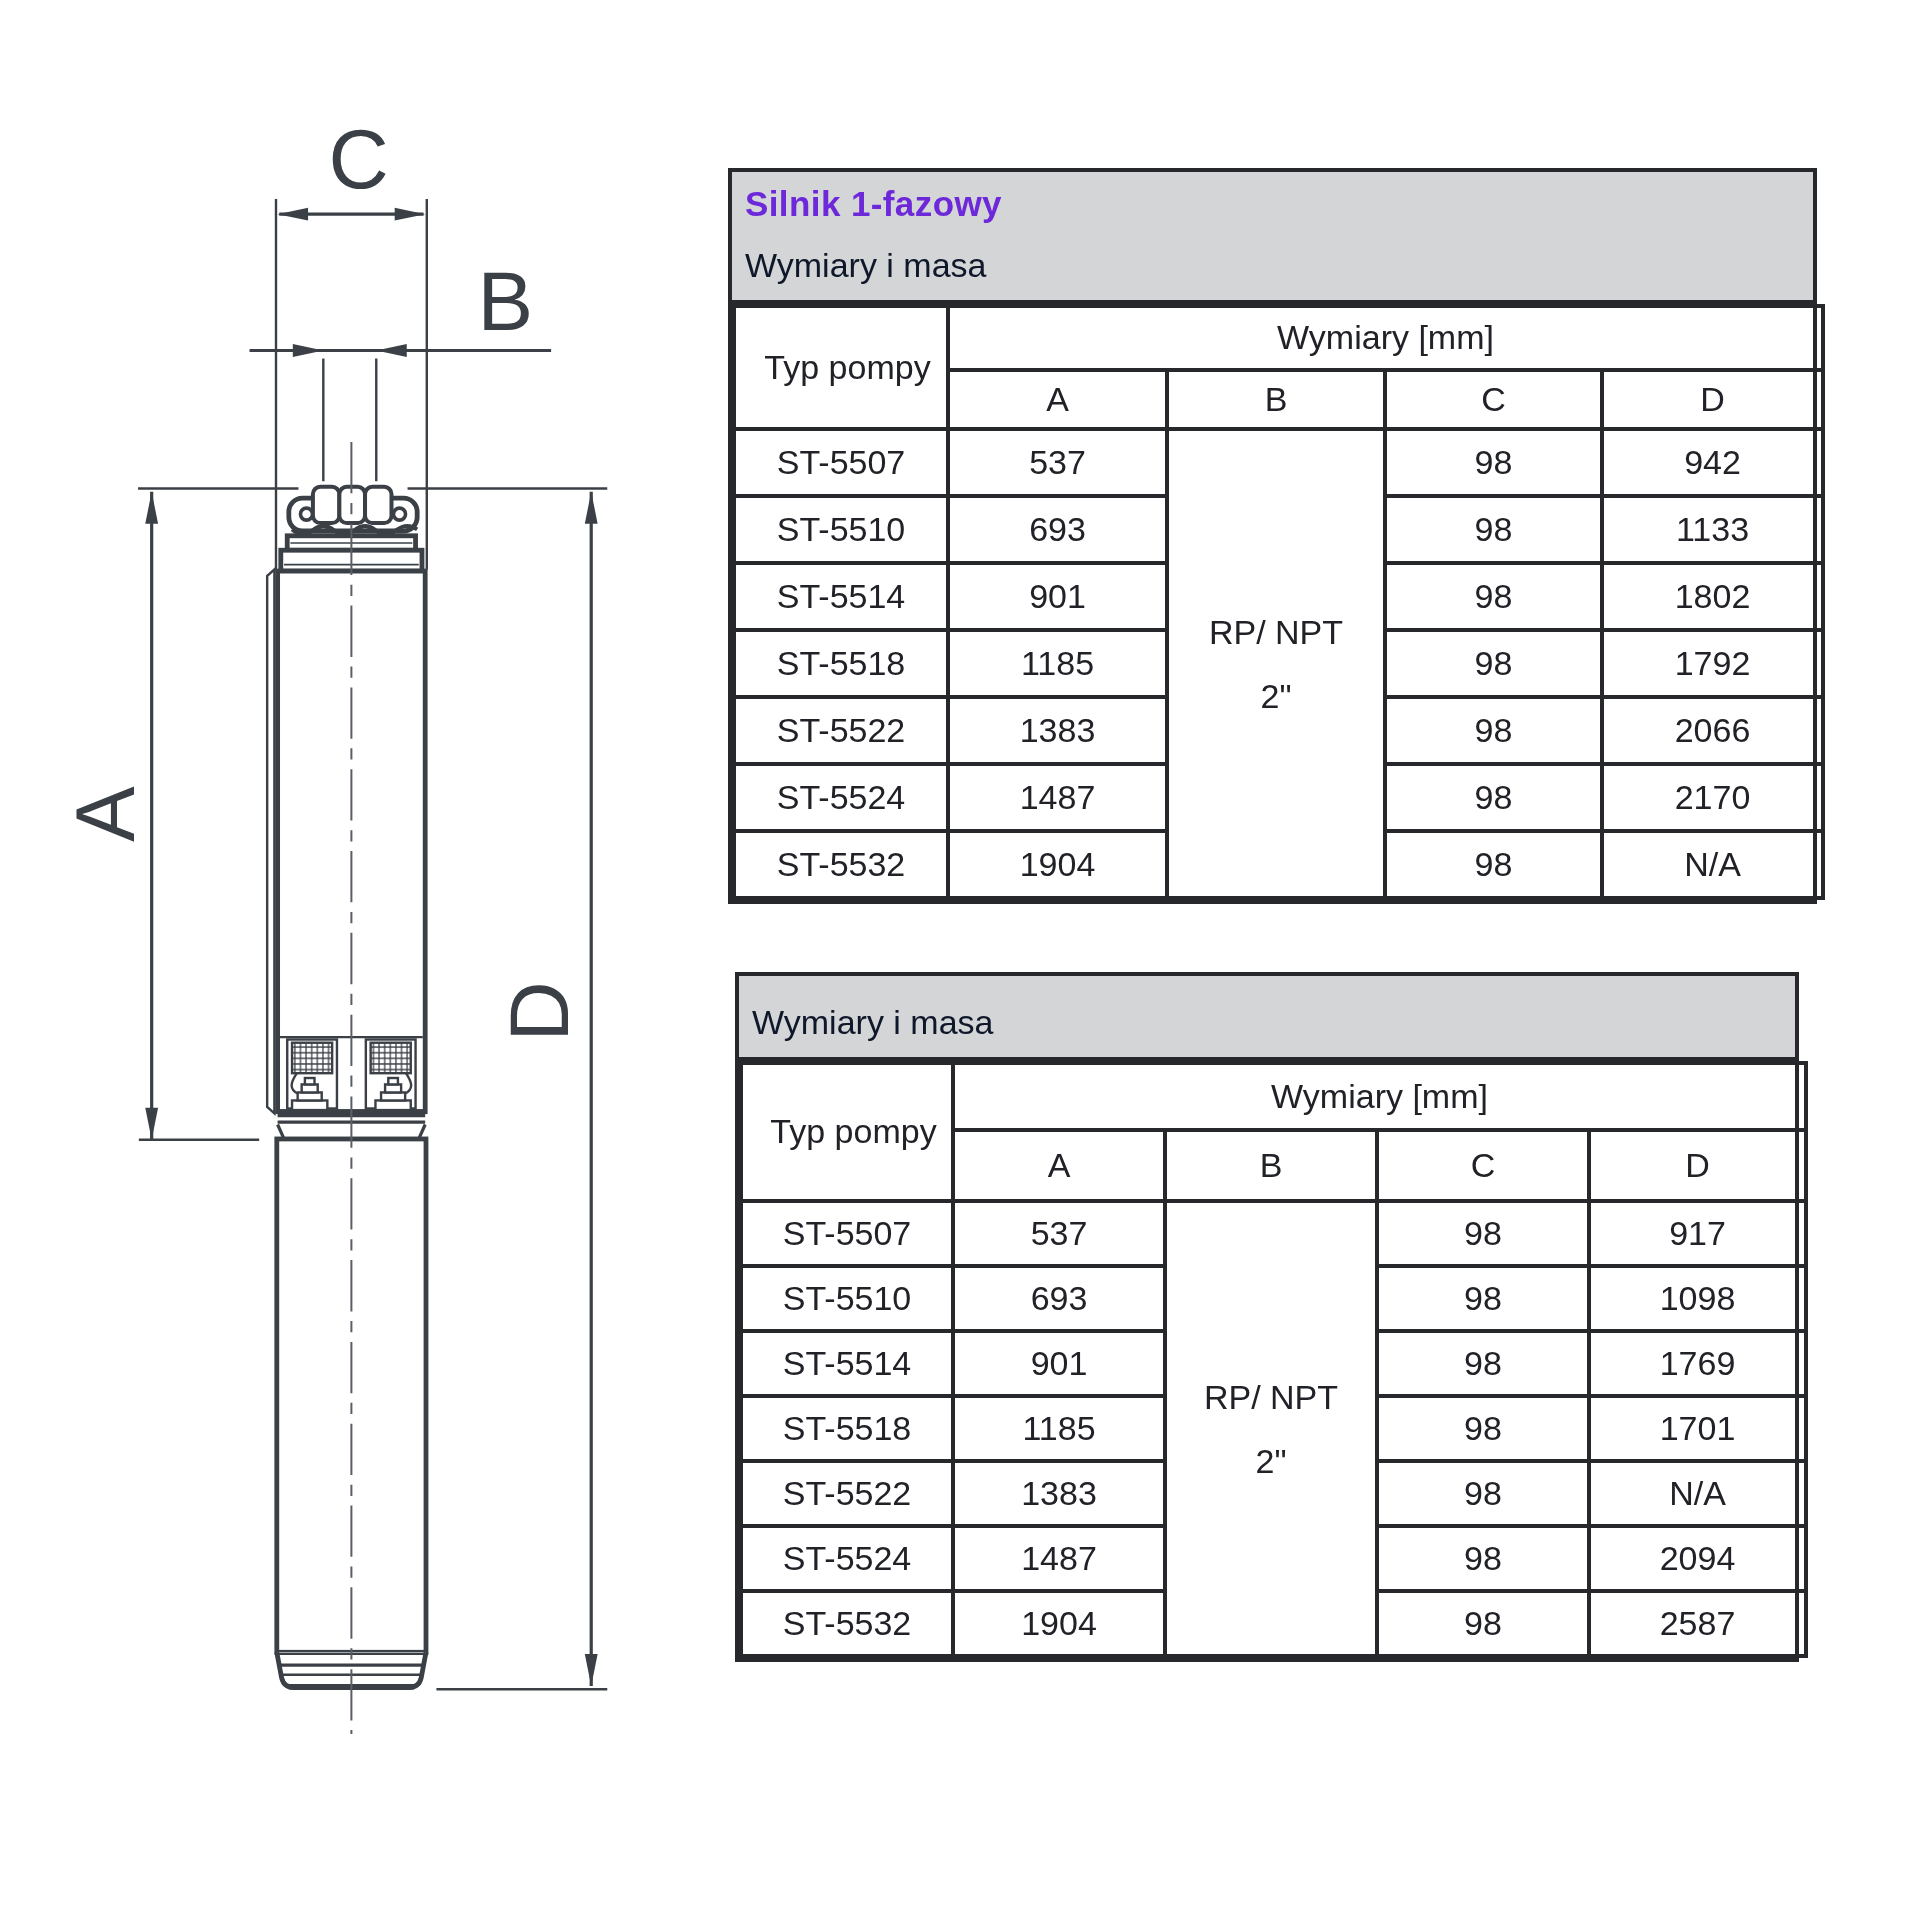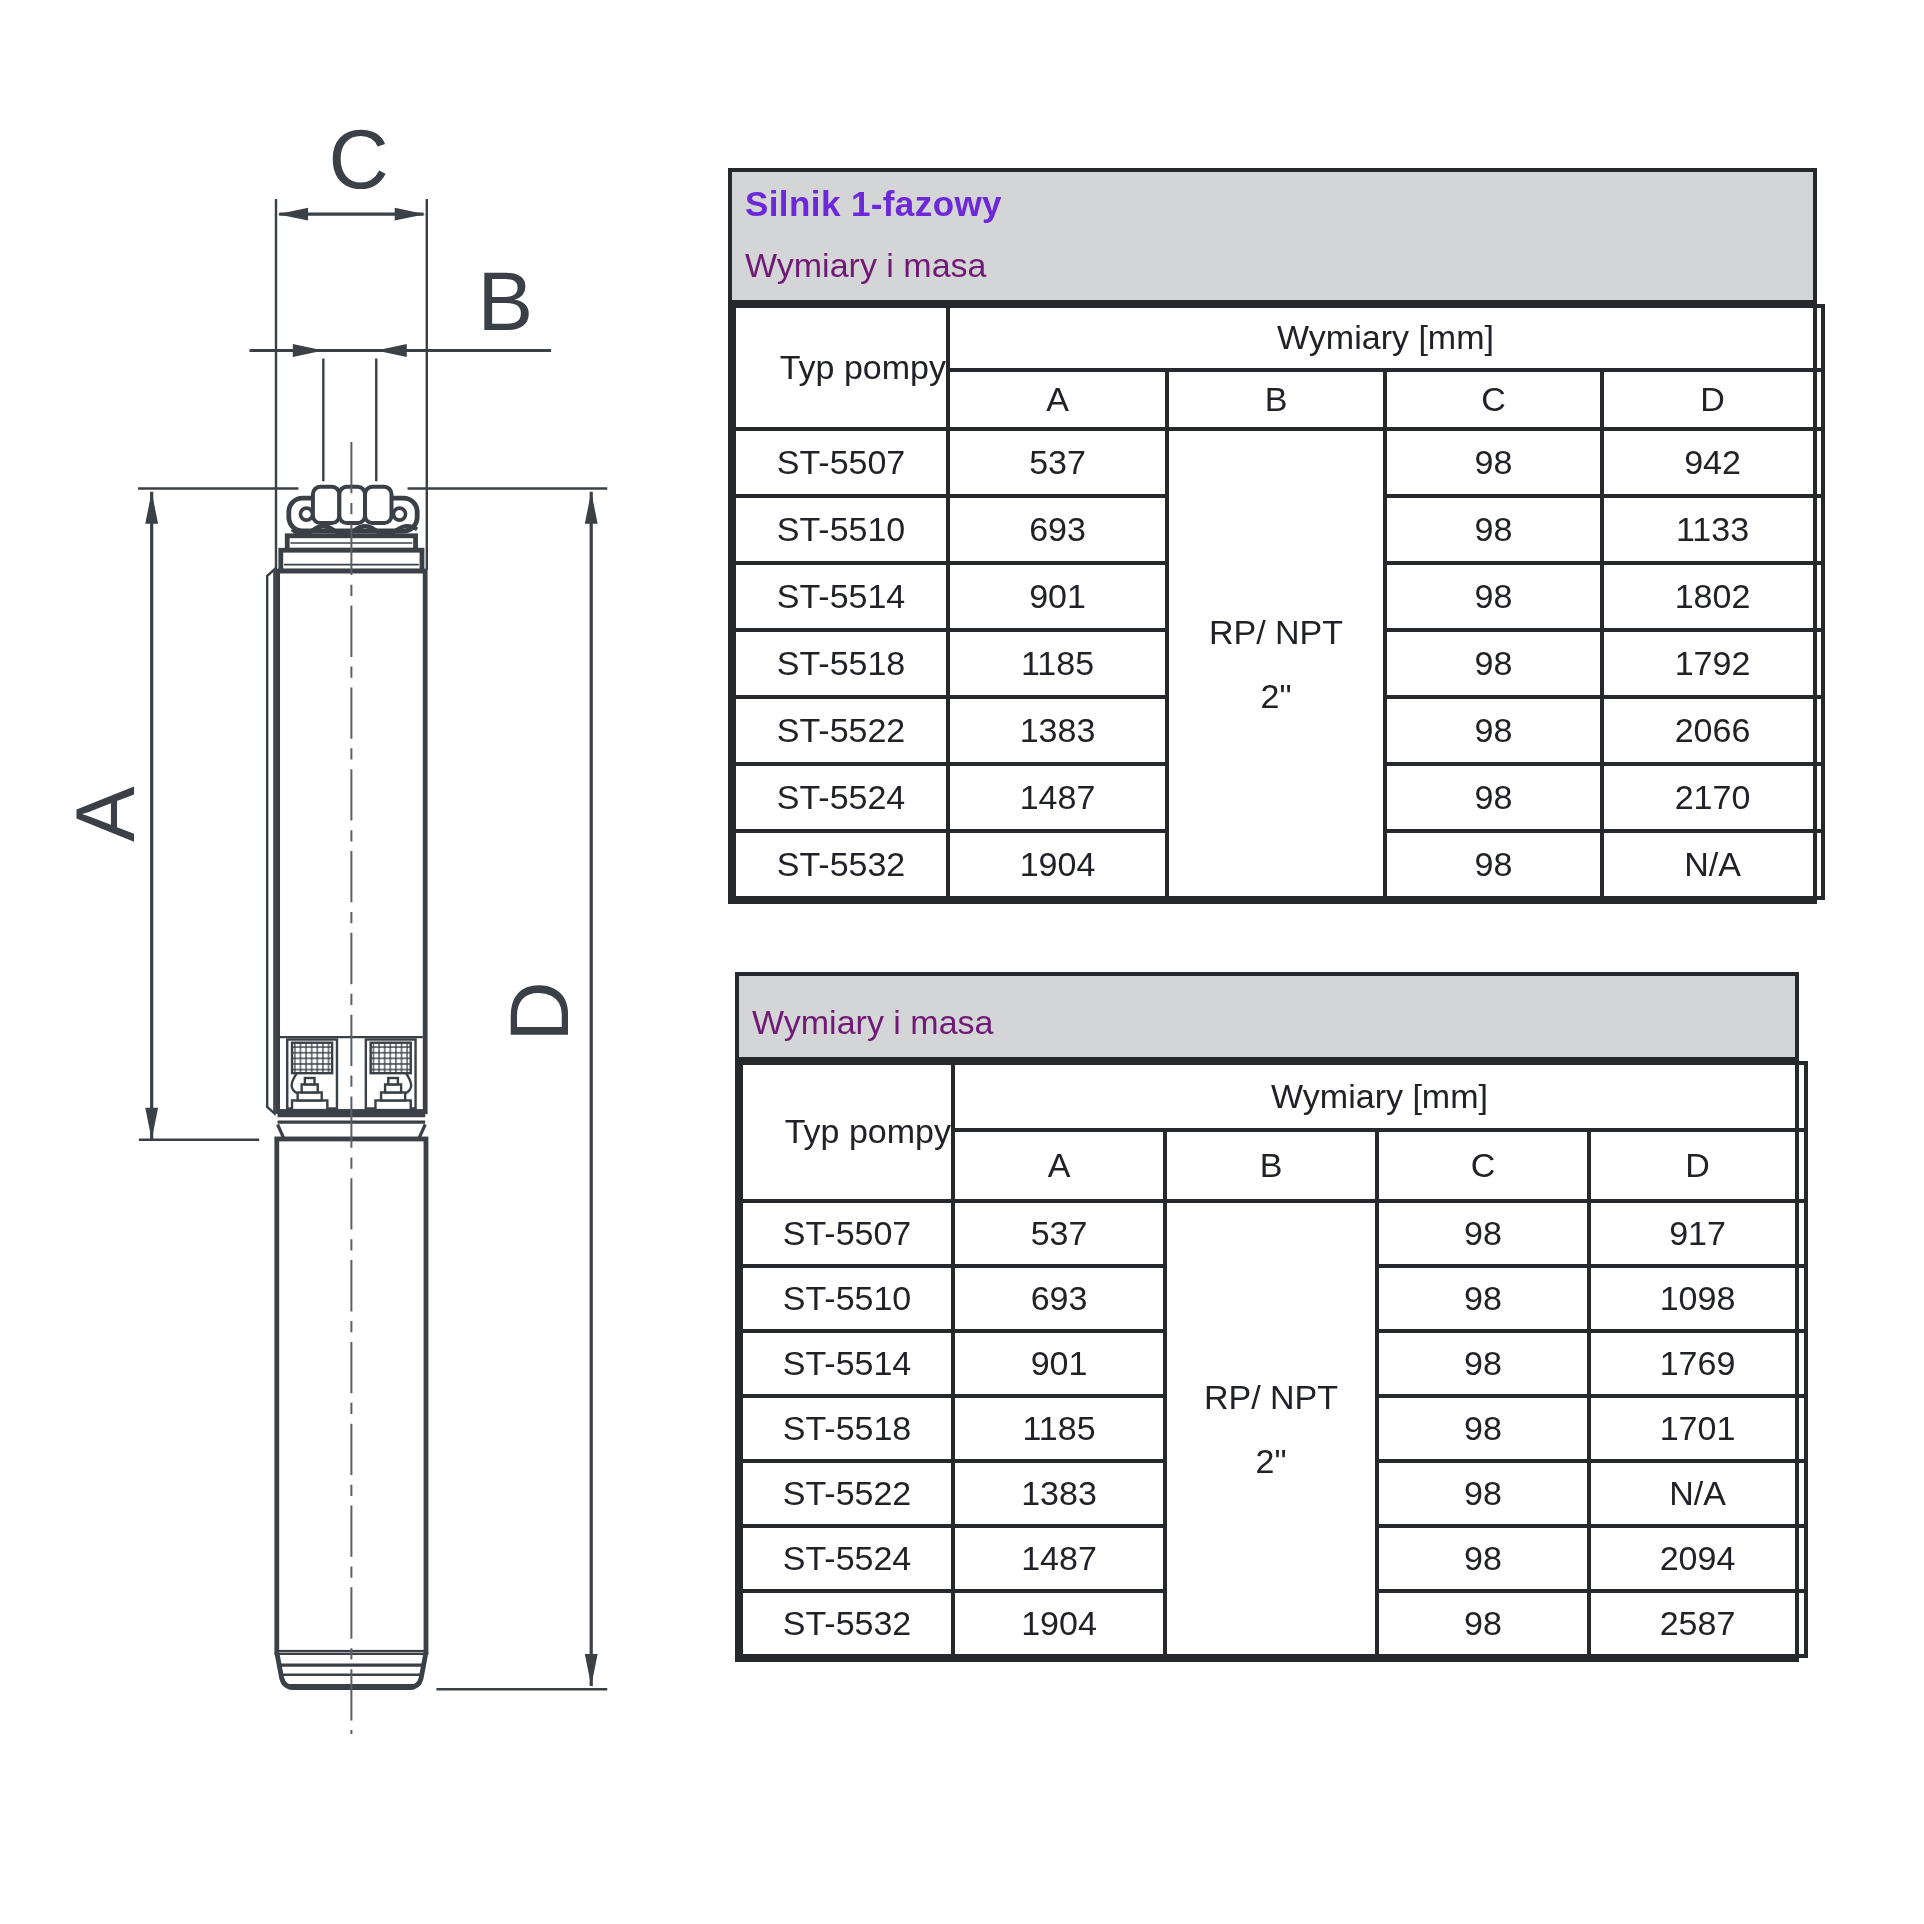--- a/index.html
+++ b/index.html
@@ -6,28 +6,28 @@
   body{width:1925px;height:1925px;position:relative;font-family:"Liberation Sans",sans-serif;overflow:hidden;}
 
   
   #drawing{position:absolute;left:0;top:0;}
   .dwg-letter{font-family:"Liberation Sans",sans-serif;font-size:104px;fill:#3b4046;}
 
   
   .spec-table{position:absolute;background:#ffffff;border:4.8px solid #26282c;box-sizing:border-box;}
   .band{background:#d4d5d6;border-bottom:4.8px solid #26282c;padding:8px 0 16px 13px;}
   .band .t{font-size:35px;font-weight:bold;line-height:47px;color:#6d28d9;letter-spacing:0.4px;}
-  .band .s{font-size:34px;line-height:38px;color:#701a75;margin-top:19px;}
+  .band .s{font-size:34px;line-height:38px;color:#0f172a;margin-top:19px;}
   .spec-table table{border-collapse:collapse;table-layout:fixed;width:100%;}
   .spec-table th,.spec-table td{
     border:4px solid #26282c;padding:0;margin:0;
     font-size:34px;font-weight:normal;color:#202227;
     text-align:center;vertical-align:middle;line-height:1.1;
   }
-  .spec-table th.typ{text-align:right;padding-left:13px;}
+  .spec-table th.typ{text-align:center;padding-left:13px;}
   .spec-table td.bcell{line-height:64px;}
   .bold{font-weight:bold;}
 
   
   #t1{left:728px;top:168px;width:1089px;}
   #t1 tr.h1{height:64px;}
   #t1 tr.h2{height:59px;}
   #t1 tr.dr{height:67px;}
   
   #t2{left:735px;top:972px;width:1064px;}

